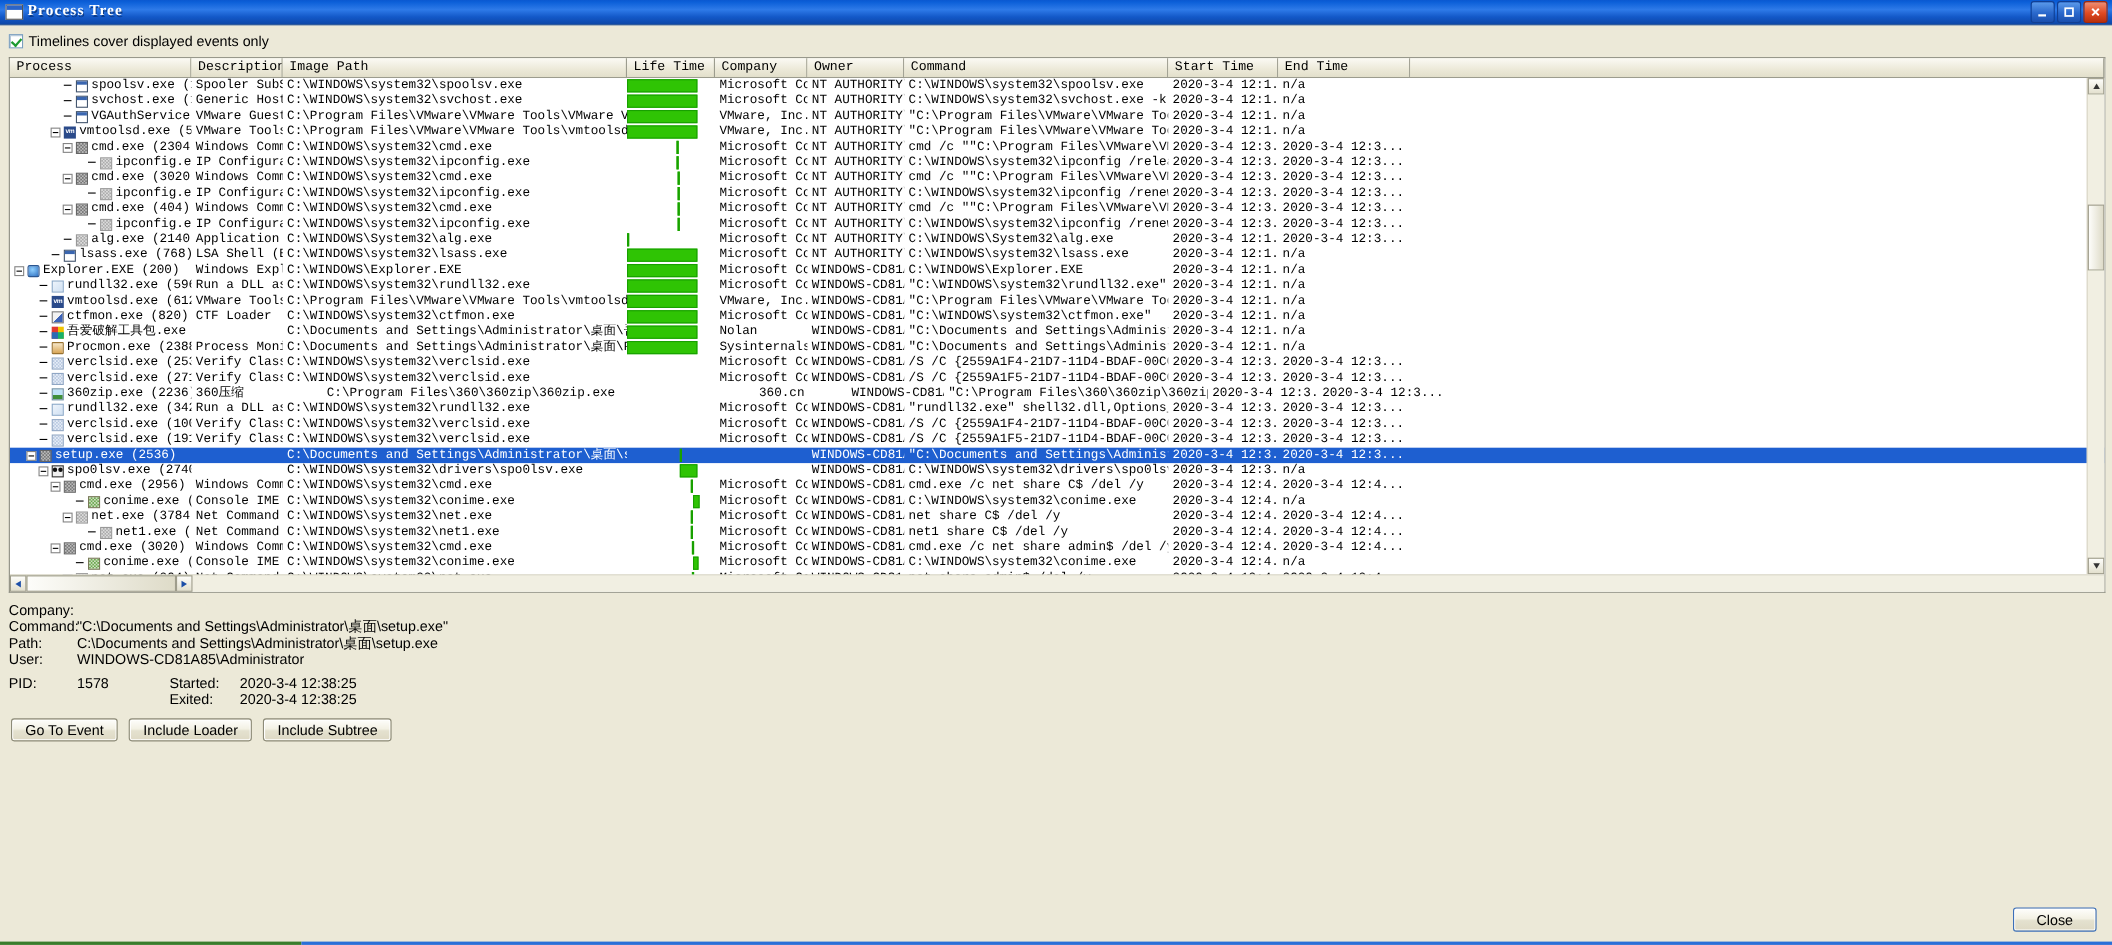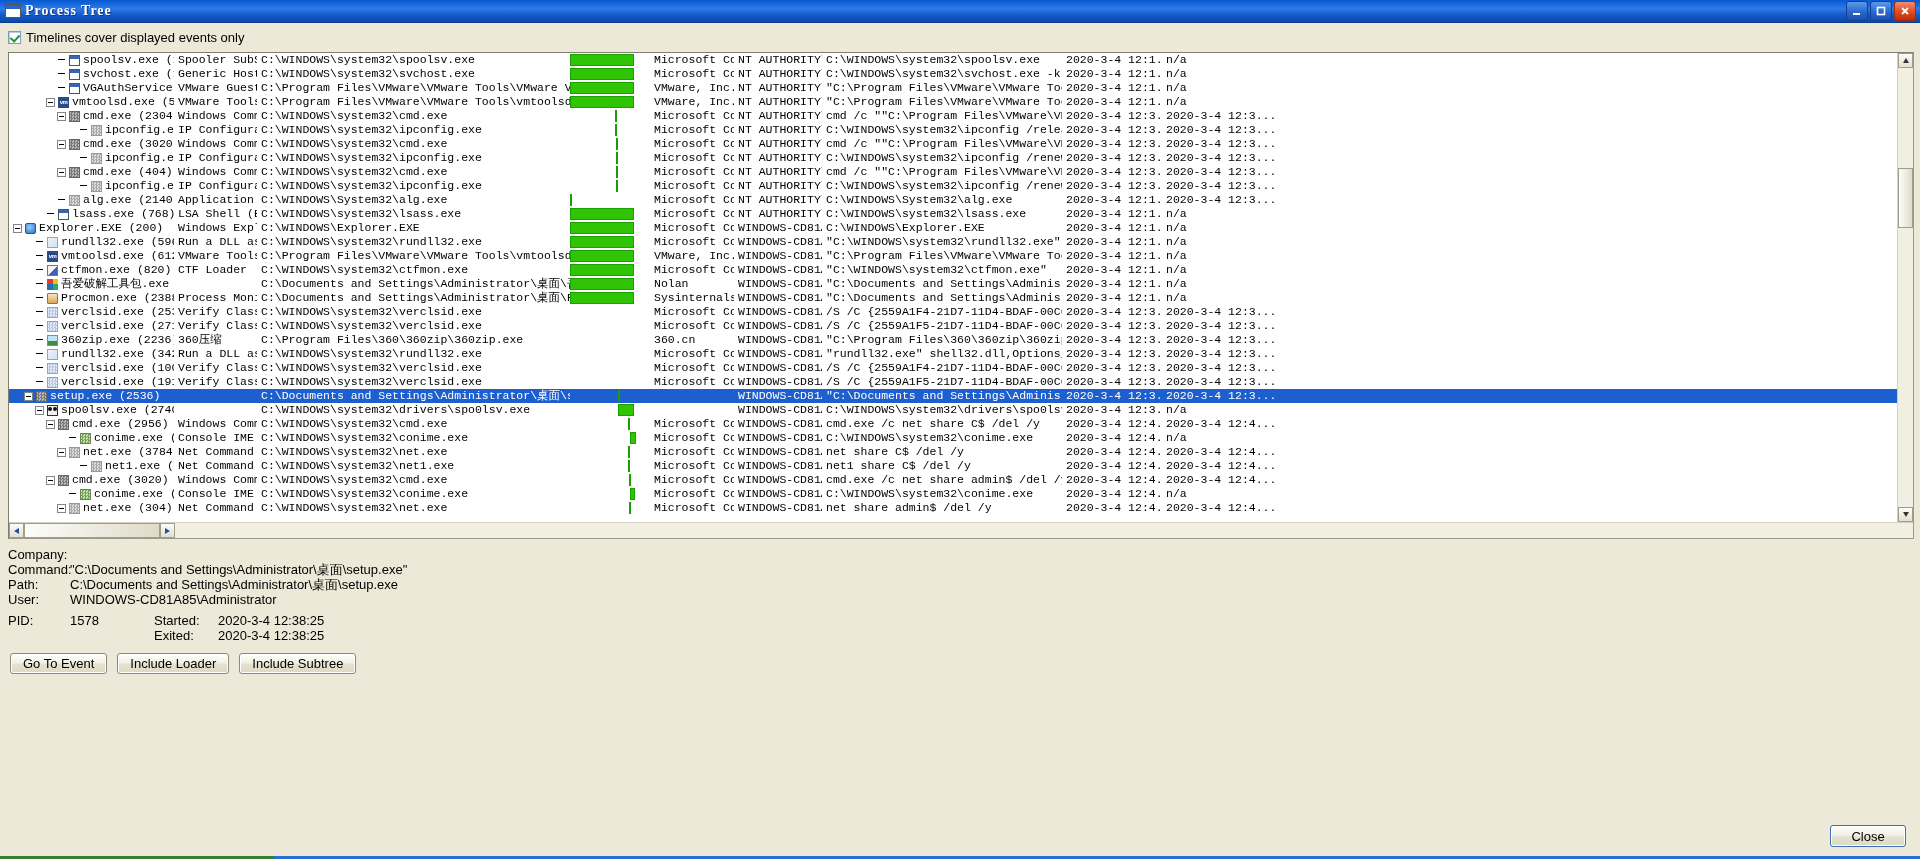--- a/index.html
+++ b/index.html
@@ -194,20 +194,32 @@
 </div>
 
 <div id="options">
   <div class="optrow">
     <span class="cb checked"></span>
     <span class="optlabel">Timelines cover displayed events only</span>
   </div>
 </div>
 
 <div id="gridwrap">
+  <div id="headerrow">
+      <div class="hcell" style="width: 165px;">Process</div>
+      <div class="hcell" style="width: 83px;">Description</div>
+      <div class="hcell" style="width: 313px;">Image Path</div>
+      <div class="hcell" style="width: 80px;">Life Time</div>
+      <div class="hcell" style="width: 84px;">Company</div>
+      <div class="hcell" style="width: 88px;">Owner</div>
+      <div class="hcell" style="width: 240px;">Command</div>
+      <div class="hcell" style="width: 100px;">Start Time</div>
+      <div class="hcell" style="width: 120px;">End Time</div>
+      <div class="hcell" style="flex: 1 1 0%;"></div>
+    </div>
   <div id="bodyscroll">
     <div id="rows">
         <div class="row">
           <div class="cell proc" style="width: 165px;">
             <span class="indent" style="width: 48px;"></span>
             <span class="expander none"></span>
             <span class="picon icon-win"></span>
             <span class="procname">spoolsv.exe (156…</span>
           </div>
           <div class="cell" style="width: 83px;">Spooler SubSy...</div>
@@ -580,21 +592,21 @@
           <div class="cell" style="flex: 1 1 0%;"></div>
         </div>
         <div class="row">
           <div class="cell proc" style="width: 165px;">
             <span class="indent" style="width: 26px;"></span>
             <span class="expander none"></span>
             <span class="picon icon-360"></span>
             <span class="procname">360zip.exe (2236)</span>
           </div>
           <div class="cell" style="width: 83px;">360压缩</div>
-          <div class="cell" style="width: 313px;">C:\Program Files\360\360zip\360zip.exe</div>
+          <div class="cell" style="width: 313px; margin-left: 36px;">C:\Program Files\360\360zip\360zip.exe</div>
           <div class="cell life" style="width: 80px;"></div>
           <div class="cell" style="width: 84px;">360.cn</div>
           <div class="cell" style="width: 88px;">WINDOWS-CD81A...</div>
           <div class="cell" style="width: 240px;">"C:\Program Files\360\360zip\360zip.exe"  "C:\Doc...</div>
           <div class="cell" style="width: 100px;">2020-3-4 12:3...</div>
           <div class="cell" style="width: 120px;">2020-3-4 12:3...</div>
           <div class="cell" style="flex: 1 1 0%;"></div>
         </div>
         <div class="row">
           <div class="cell proc" style="width: 165px;">

